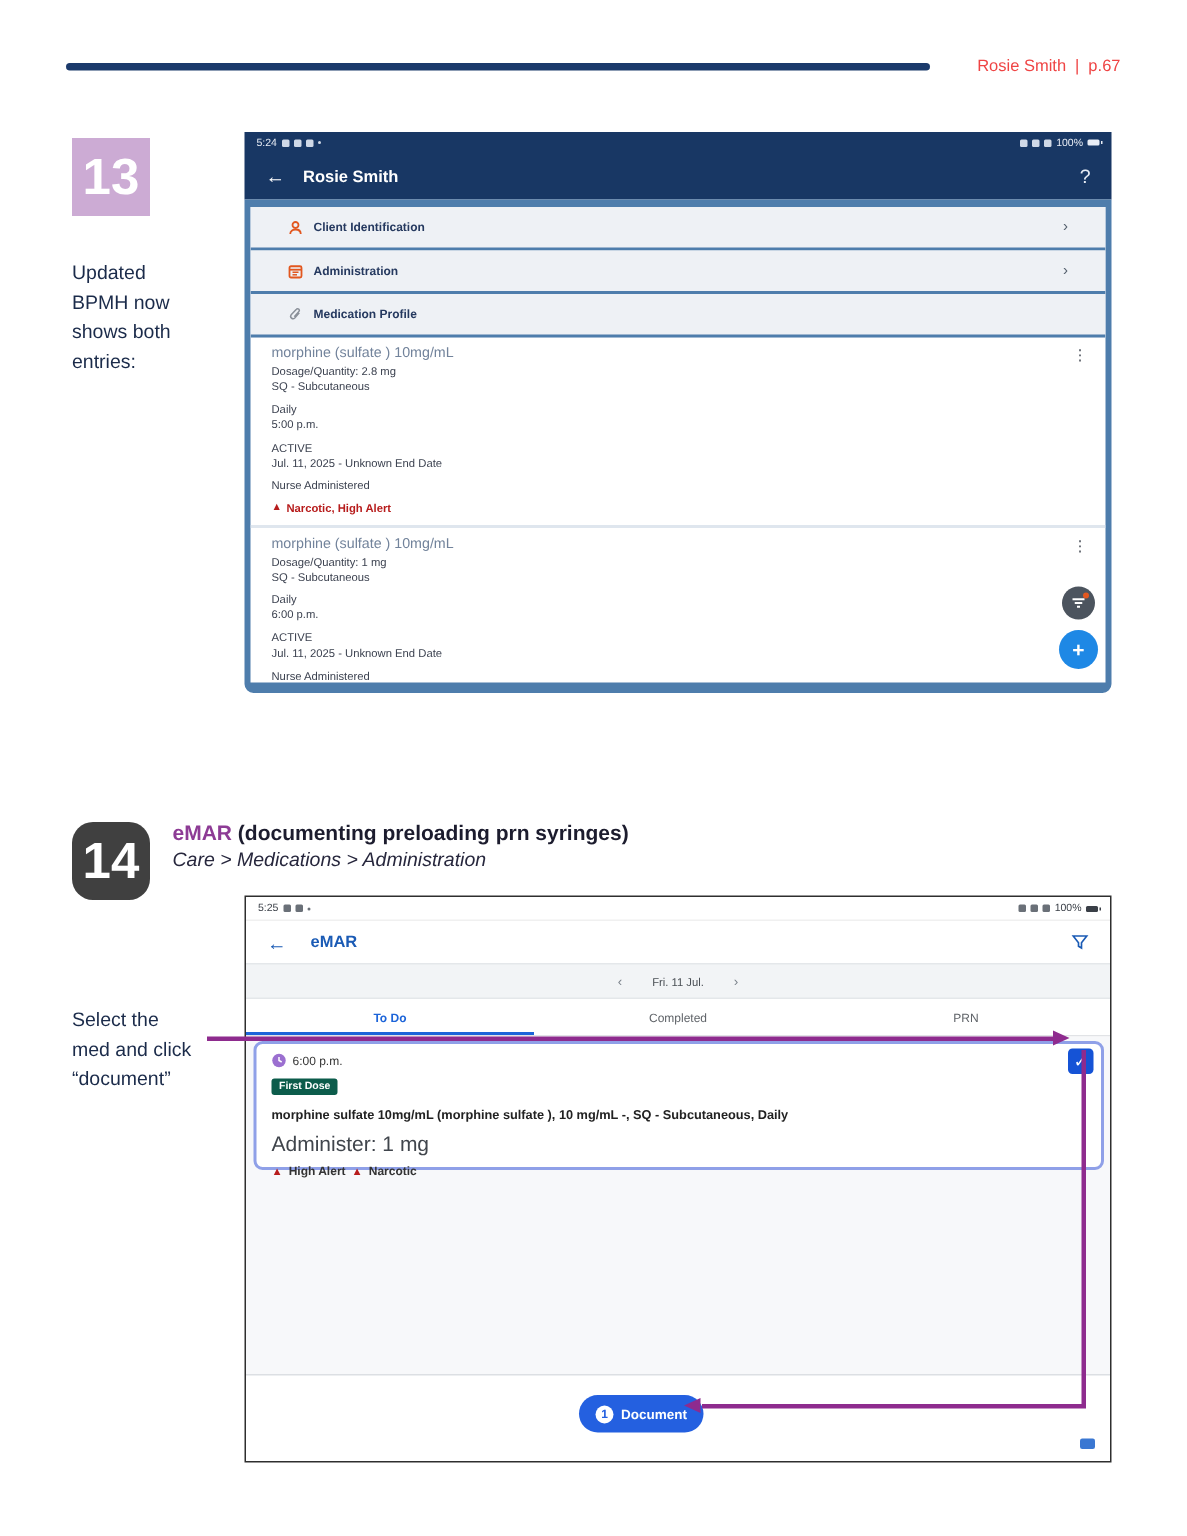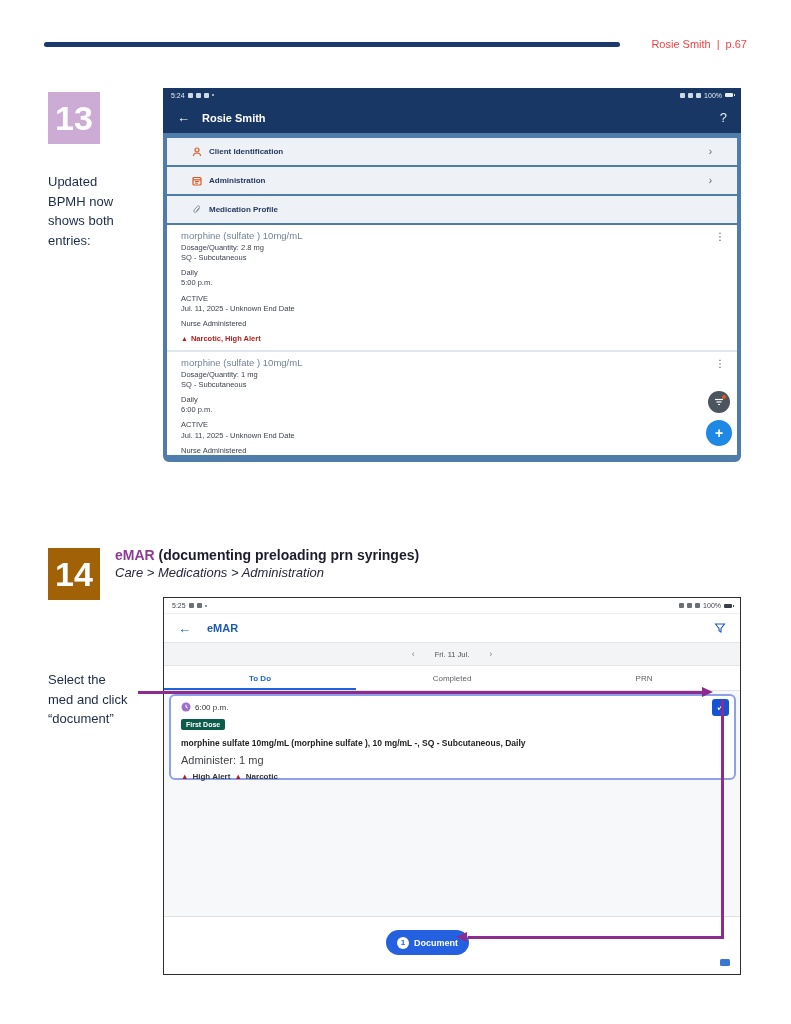--- a/index.html
+++ b/index.html
@@ -7,21 +7,21 @@
   .page{position:relative;width:791px;height:1024px;background:#fff;overflow:hidden;}
 
   
   .top-rule{position:absolute;left:44px;top:42px;width:576px;height:5px;background:#1b3a6b;border-radius:3px;}
   .doc-header{position:absolute;left:500px;top:38px;width:247px;text-align:right;font-size:11px;color:#ef4444;font-weight:500;}
   .doc-header span{margin-left:6px;}
 
   .step-square{position:absolute;left:48px;width:52px;height:52px;display:flex;align-items:center;justify-content:center;
     color:#fff;font-size:34px;font-weight:bold;}
   .step13{top:92px;background:#ccabd4;}
-  .step14{top:548px;background:#a16207;}
+  .step14{top:548px;background:#404040;border-radius:14px;}
 
   .side-note{position:absolute;left:48px;width:118px;font-size:13px;line-height:1.5;color:#1b2b4a;font-weight:500;white-space:pre-line;}
   .note13{top:172px;}
   .note14{top:670px;}
 
   .sec-title{position:absolute;left:115px;top:547px;font-size:14px;font-weight:bold;color:#1c1c2e;}
   .sec-title .accent{color:#8d3b95;}
   .sec-sub{position:absolute;left:115px;top:565px;font-size:13px;font-style:italic;color:#27273d;}
 
   
@@ -74,21 +74,21 @@
   .s2-tabs{height:24px;display:flex;border-bottom:1px solid #e1e3e6;background:#fff;}
   .s2-tab{flex:1;display:flex;align-items:center;justify-content:center;font-size:8px;color:#5f6368;position:relative;}
   .s2-tab.active{color:#1c64d9;font-weight:bold;}
   .s2-tab.active::after{content:"";position:absolute;left:0;right:0;bottom:0;height:2.5px;background:#1c64d9;}
   .s2-content{flex:1;background:#f7f8fa;position:relative;}
   .med-card{position:absolute;left:5px;top:3px;width:567px;height:86px;box-sizing:border-box;background:#fff;
     border:2px solid #8fa0e8;border-radius:6px;padding:6px 10px;}
   .card-time{display:flex;align-items:center;gap:4px;font-size:8px;color:#333;}
   .badge{display:inline-block;margin-top:7px;background:#0c5c4b;color:#fff;font-size:7px;font-weight:bold;padding:2px 5px;border-radius:2px;}
   .card-name{margin-top:7px;font-size:8.5px;font-weight:bold;color:#222;}
-  .card-admin{margin-top:6px;font-size:11px;color:#40454c;}
+  .card-admin{margin-top:6px;font-size:14px;color:#40454c;}
   .card-alerts{margin-top:6px;display:flex;align-items:center;gap:4px;font-size:8px;font-weight:bold;color:#333;}
   .card-alerts .warn{font-size:7.5px;}
   .checkbox{position:absolute;top:3px;right:5px;width:17px;height:17px;background:#1553d6;border-radius:3px;
     color:#fff;font-size:11px;display:flex;align-items:center;justify-content:center;}
   .s2-footer{height:57px;background:#fff;border-top:1px solid #dcdfe3;position:relative;}
   .doc-btn{position:absolute;left:222px;top:13px;height:25px;padding:0 11px;border-radius:13px;background:#2460e0;color:#fff;
     display:flex;align-items:center;gap:5px;font-size:9px;font-weight:bold;border:none;}
   .doc-count{width:12px;height:12px;border-radius:50%;background:#fff;color:#2460e0;font-size:8px;font-weight:bold;
     display:flex;align-items:center;justify-content:center;}
   .kbd-ico{position:absolute;right:10px;bottom:8px;width:10px;height:7px;background:#3a77d2;border-radius:1.5px;}

